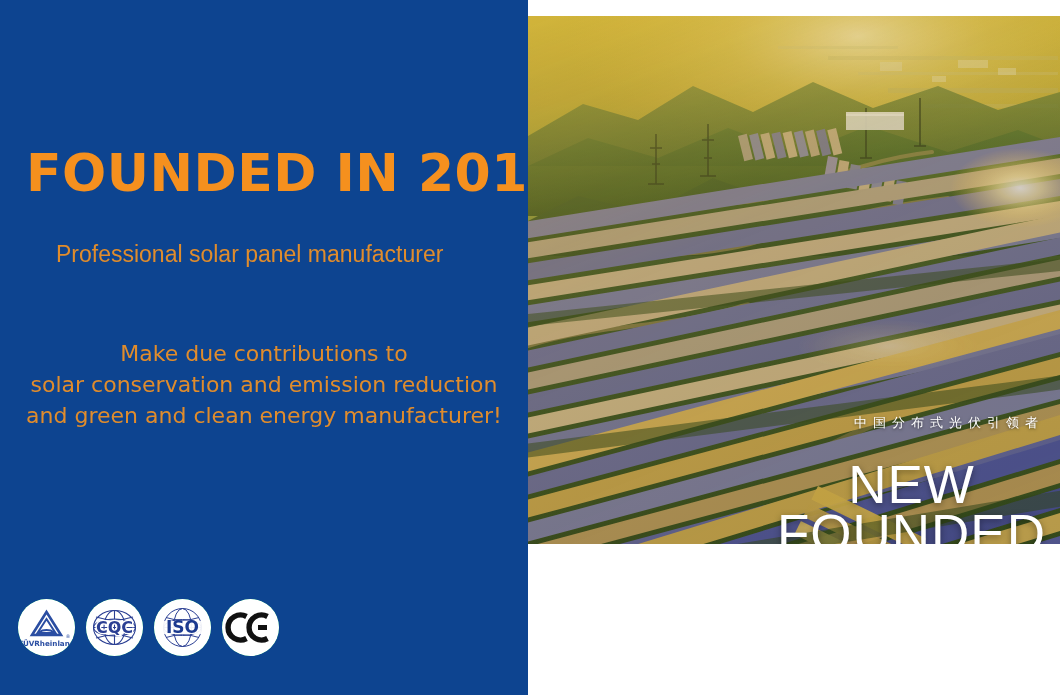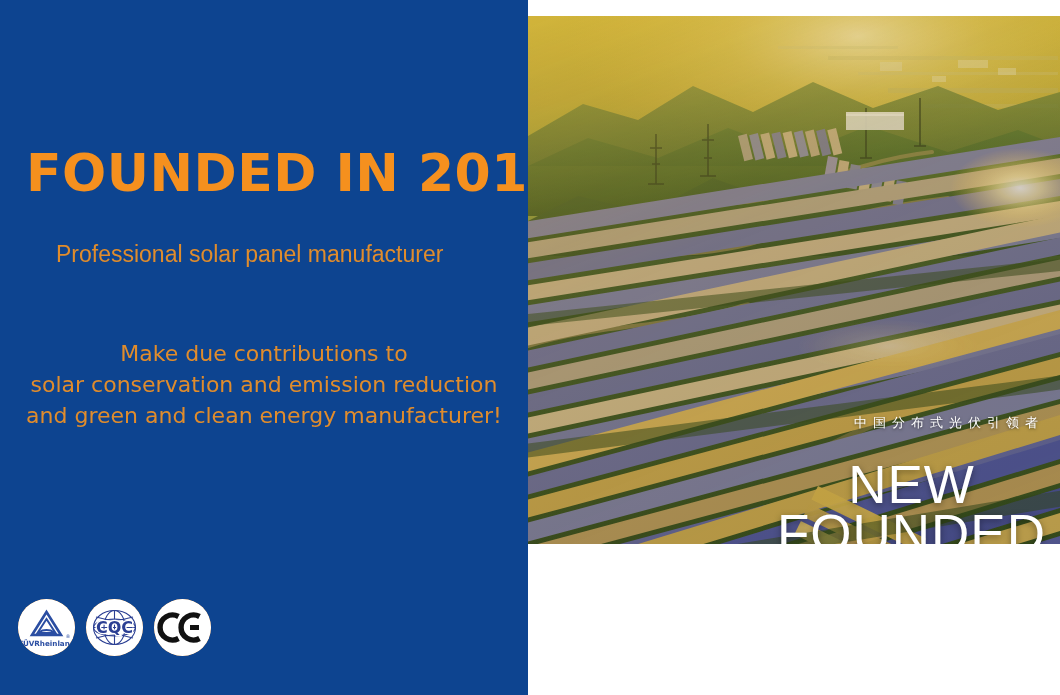--- a/index.html
+++ b/index.html
@@ -70,21 +70,21 @@
     left: 18px;
     top: 599px;
     display: flex;
     align-items: center;
     gap: 11px;
   }
   .badge {
     width: 57px;
     height: 57px;
     border-radius: 50%;
-    background: #fdba74;
+    background: #86efac;
     display: flex;
     align-items: center;
     justify-content: center;
     position: relative;
     overflow: hidden;
     flex: none;
   }
   .badge svg { display: block; }
 
   
@@ -173,20 +173,35 @@
             <ellipse cx="28.5" cy="28.5" rx="10.5" ry="17"></ellipse>
             <line x1="7.5" y1="28.5" x2="49.5" y2="28.5"></line>
             <line x1="28.5" y1="11.5" x2="28.5" y2="45.5"></line>
             <path d="M10 18 Q28.5 24 47 18"></path>
             <path d="M10 39 Q28.5 33 47 39"></path>
           </g>
           <text x="28.5" y="34" text-anchor="middle" font-family="DejaVu Sans, sans-serif" font-size="16" font-weight="700" fill="#2b3f93" stroke="#ffffff" stroke-width="2.6" paint-order="stroke">CQC</text>
         </svg>
       </div>
 
+      <div class="badge">
+        <svg width="57" height="57" viewBox="0 0 57 57" aria-hidden="true">
+          <circle cx="28.5" cy="28.5" r="28.5" fill="#ffffff"></circle>
+          <g stroke="#2b3f93" fill="none" stroke-width="1">
+            <circle cx="28.5" cy="28.5" r="19"></circle>
+            <ellipse cx="28.5" cy="28.5" rx="19" ry="8"></ellipse>
+            <ellipse cx="28.5" cy="28.5" rx="9" ry="19"></ellipse>
+            <line x1="9.5" y1="28.5" x2="47.5" y2="28.5"></line>
+            <path d="M12 18.5 Q28.5 24 45 18.5"></path>
+            <path d="M12 38.5 Q28.5 33 45 38.5"></path>
+          </g>
+          <rect x="6" y="22" width="45" height="13" fill="#ffffff" opacity="0.92"></rect>
+          <text x="28.5" y="34" text-anchor="middle" font-family="DejaVu Sans, sans-serif" font-size="17" font-weight="700" fill="#1c3a8f">ISO</text>
+        </svg>
+      </div>
 
       <div class="badge">
         <svg width="57" height="57" viewBox="0 0 57 57" aria-hidden="true">
           <circle cx="28.5" cy="28.5" r="28.5" fill="#ffffff"></circle>
           <g fill="none" stroke="#111111" stroke-width="5.4" stroke-linecap="butt">
             <path d="M24.5 17.5 A12.5 12.5 0 1 0 24.5 39.5"></path>
             <path d="M45.5 17.5 A12.5 12.5 0 1 0 45.5 39.5"></path>
             <line x1="36" y1="28.5" x2="45" y2="28.5" stroke-width="5"></line>
           </g>
         </svg>

